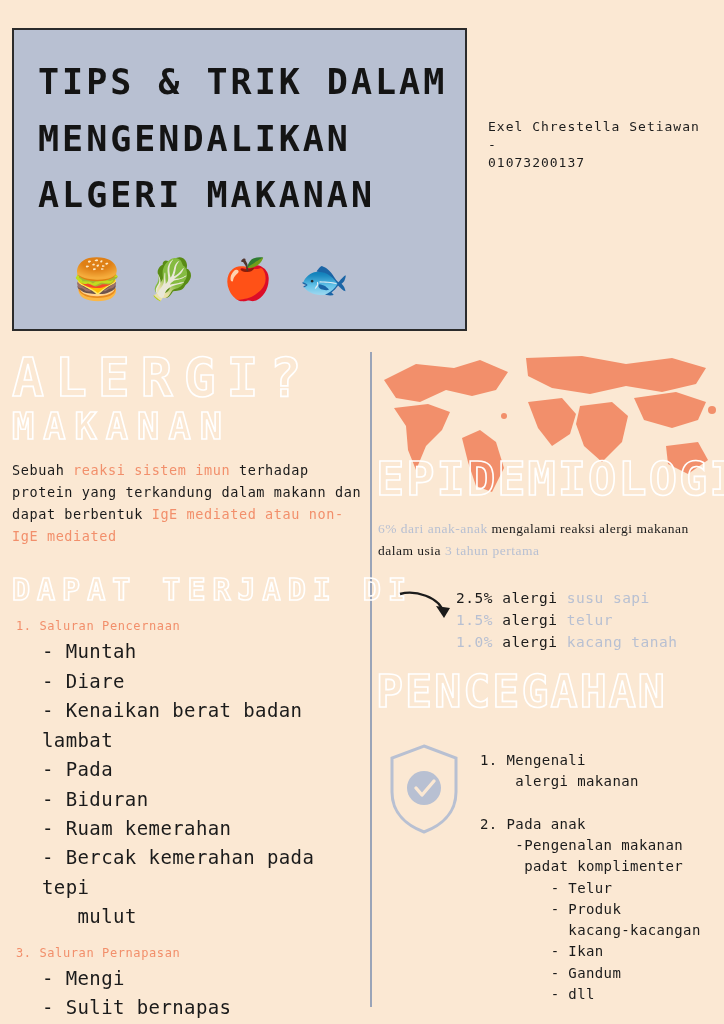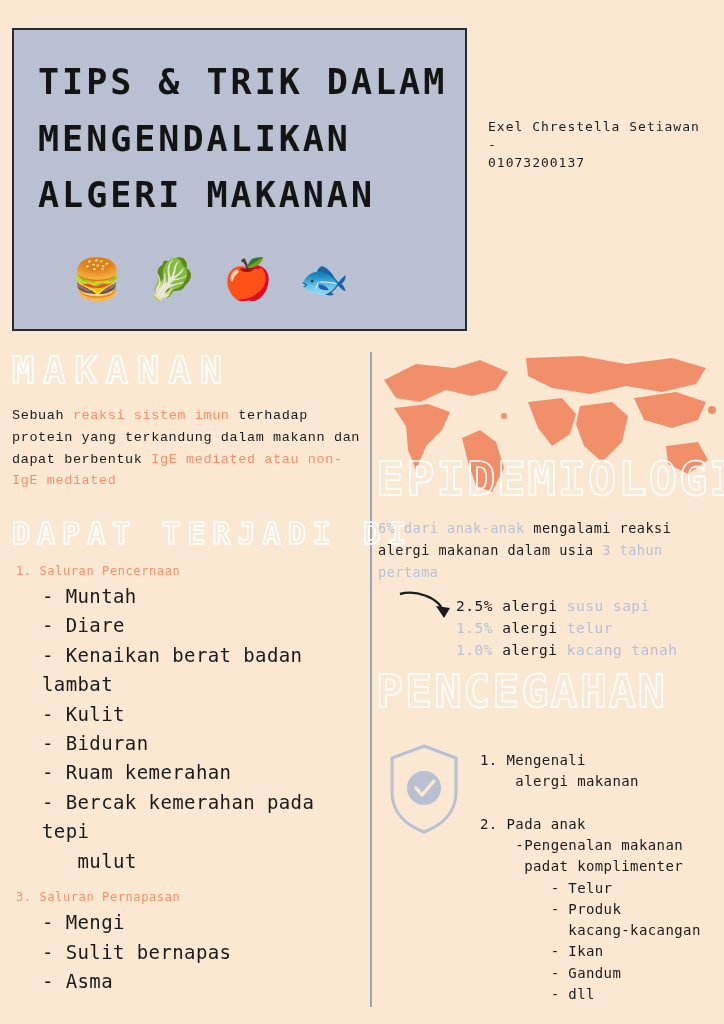--- a/index.html
+++ b/index.html
@@ -100,21 +100,20 @@
   .h-dimana { font-size: 50px; letter-spacing: 9px; margin-top: 2px;}
   .h-epid { font-size: 47px; letter-spacing: 2px; }
   .h-penceg { font-size: 45px; letter-spacing: 2px; }
 
   
   .para {
     font-size: 13.5px;
     line-height: 1.62;
     color: #1b1b1b;
     letter-spacing: 0.6px;
-    font-family: Liberation Mono, monospace;
   }
   .hl { color: #f28f6b; }
   .hl-blue { color: #b8c0d2; }
 
   .sec-gap-1 { margin-top: 14px; }
 
   .list-head {
     font-size: 12px;
     color: #f28f6b;
     letter-spacing: 0.6px;
@@ -141,25 +140,26 @@
   .epid-head { position: absolute; left: 0px; top: 104px; }
   .epid-para {
     position: absolute;
     left: 2px;
     top: 168px;
     width: 336px;
     font-size: 13.5px;
     line-height: 1.62;
     letter-spacing: 0.5px;
     color: #1b1b1b;
+    font-family: Liberation Serif, serif;
   }
   .stats {
     position: absolute;
     left: 80px;
-    top: 246px;
+    top: 238px;
     font-size: 14.5px;
     line-height: 1.5;
     letter-spacing: 0.5px;
     color: #1b1b1b;
   }
   .arrow {
     position: absolute;
     left: 20px;
     top: 238px;
     width: 56px;
@@ -202,20 +202,21 @@
 </div>
 
 <div class="author">Exel Chrestella Setiawan
 -
 01073200137</div>
 
 <div class="divider"></div>
 
 <div class="col-left">
 
+  <div class="outline h-alergi">ALERGI?</div>
   <div class="outline h-makanan">MAKANAN</div>
 
   <div class="para sec-gap-1">
     <span>Sebuah </span><span class="hl">reaksi sistem imun</span><span> terhadap protein yang terkandung dalam makann dan dapat berbentuk </span><span class="hl">IgE mediated atau non-IgE mediated</span>
   </div>
 
   <div style="margin-top:26px;">
     <div class="outline h-dapat">DAPAT TERJADI DI</div>
   </div>
 
@@ -223,21 +224,21 @@
     <div class="list-head">1. Saluran Pencernaan</div>
     <div class="sub-list">
       <div>- Muntah</div>
       <div>- Diare</div>
       <div>- Kenaikan berat badan lambat</div>
     </div>
   </div>
 
   <div>
     <div class="sub-list">
-      <div>- Kulit</div>
+      <div>- Pada</div>
       <div>- Biduran</div>
       <div>- Ruam kemerahan</div>
       <div>- Bercak kemerahan pada tepi
    mulut</div>
     </div>
   </div>
 
   <div>
     <div class="list-head">3. Saluran Pernapasan</div>
     <div class="sub-list">

